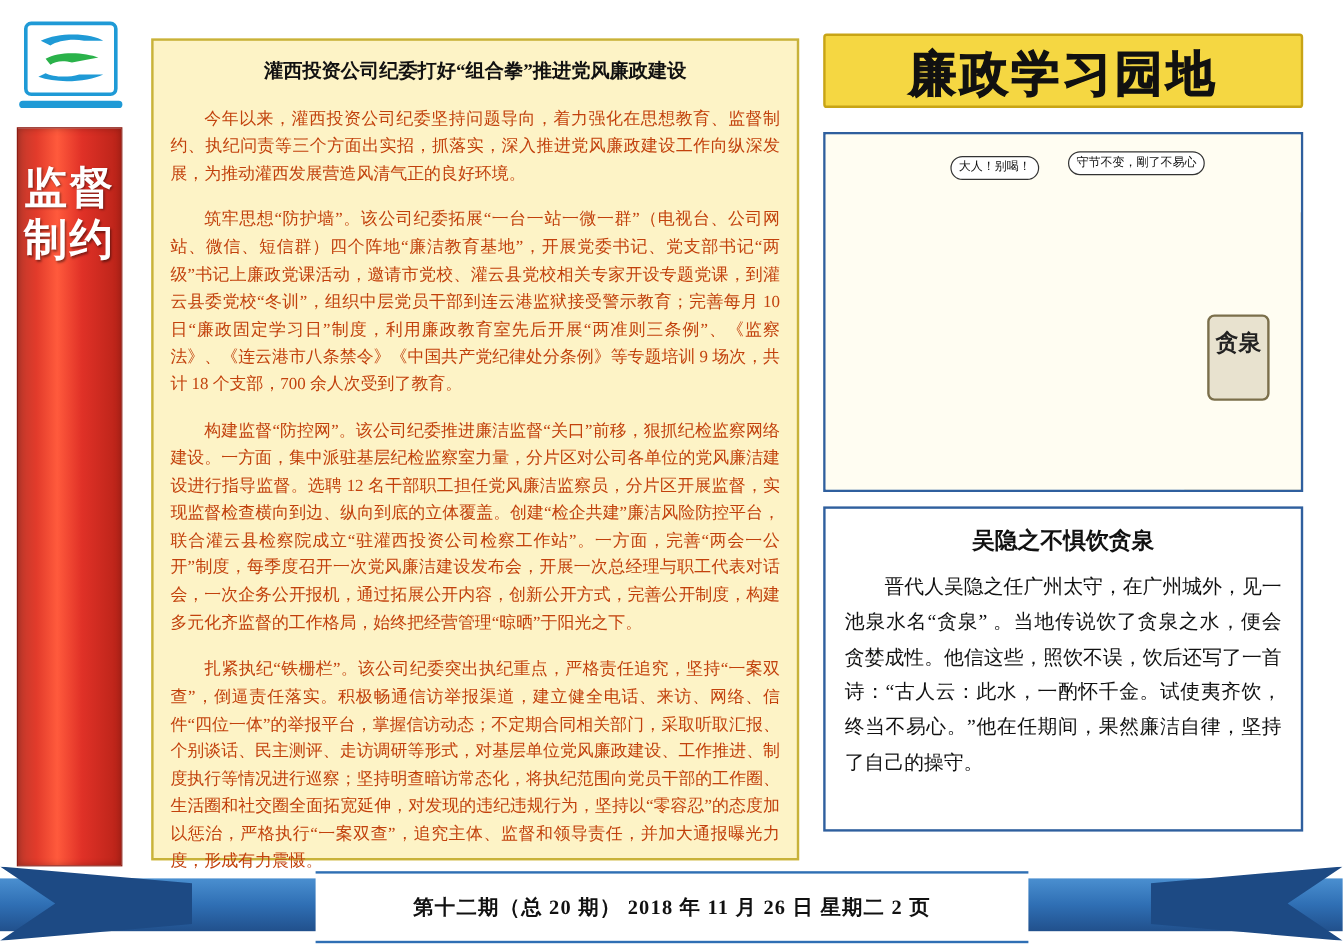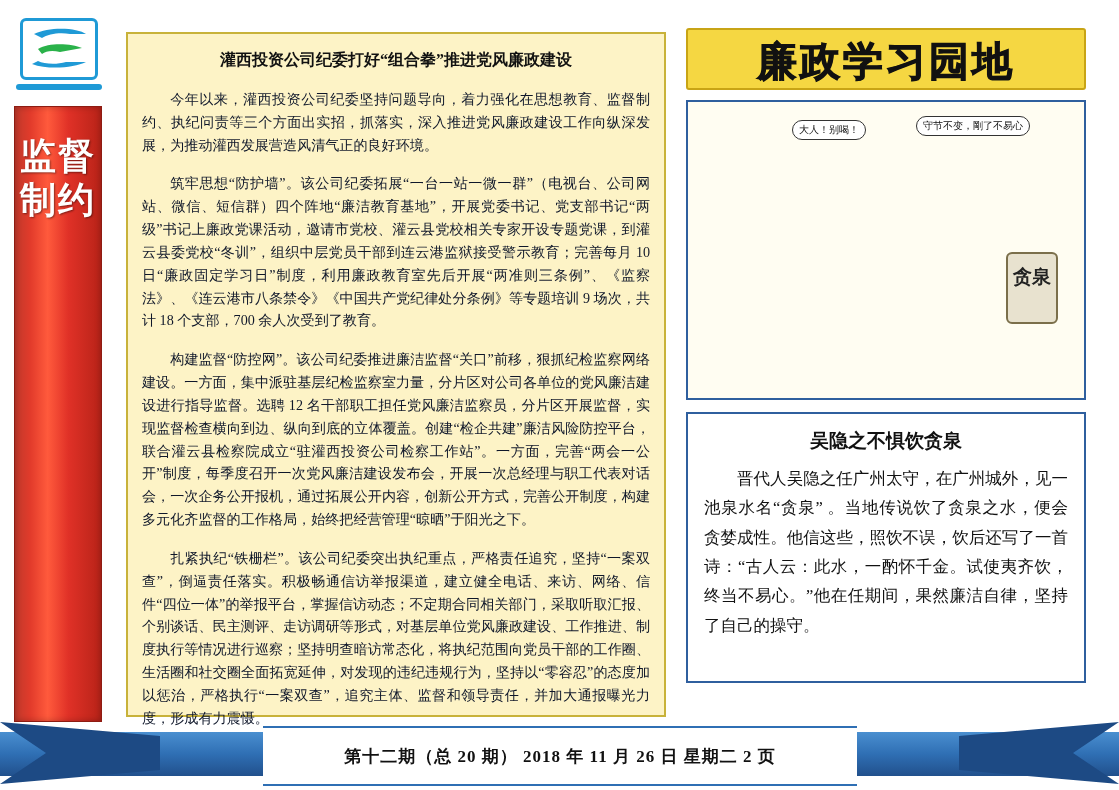--- a/index.html
+++ b/index.html
@@ -107,42 +107,42 @@
     font-weight: bold;
     color: #111;
     line-height: 1.5;
     margin: 4px 0 6px 0;
     font-family: "Liberation Serif", "DejaVu Serif", serif;
   }
   #article-body p {
     margin: 16px 0 0 0;
     font-size: 14.1px;
     line-height: 1.62;
-    color: #0f172a;
+    color: #c2410c;
     text-indent: 2em;
     text-align: justify;
     font-family: "Liberation Serif", "DejaVu Serif", serif;
   }
 
   
   #right-col {
     position: absolute;
     left: 686px;
     top: 28px;
     width: 410px;
   }
   #garden-header {
     position: relative;
     width: 400px;
     height: 62px;
     background: #f5d742;
     border: 2px solid #c8a415;
     box-sizing: border-box;
     border-radius: 3px;
-    margin-bottom: 10px;
+    margin-bottom: 20px;
     padding-left: 24px;
   }
   #garden-header .ghtext {
     position: absolute;
     left: 0; top: 4px;
     width: 100%;
     text-align: center;
     font-size: 40px;
     font-weight: bold;
     letter-spacing: 3px;
@@ -332,21 +332,21 @@
         <ellipse cx="262" cy="202" rx="36" ry="62" fill="#f0e6cf" stroke="#7a6a44" stroke-width="2"></ellipse>
         <path d="M226 198 q36 -16 72 0 l0 10 q-36 -14 -72 0 Z" fill="#6b4f2a"></path>
         <circle cx="260" cy="128" r="22" fill="#f3dcc2" stroke="#6b5436" stroke-width="2"></circle>
         <rect x="236" y="88" width="48" height="26" rx="4" fill="#cfcfcf" stroke="#555" stroke-width="2"></rect>
         <rect x="252" y="76" width="16" height="14" rx="3" fill="#cfcfcf" stroke="#555" stroke-width="2"></rect>
         <path d="M284 160 q26 -22 28 -44" stroke="#f3dcc2" stroke-width="12" fill="none" stroke-linecap="round"></path>
         <ellipse cx="300" cy="116" rx="13" ry="9" fill="#e8e2cf" stroke="#6b5436" stroke-width="2"></ellipse>
       </g>
     </svg>
     <div class="bubble" style="left:104px; top:18px;">大人！别喝！</div>
-    <div class="bubble" style="left:228px; top:14px;">守节不变，剛了不易心</div>
+    <div class="bubble" style="left:202px; top:14px;">守节不变，剛了不易心</div>
     <div class="label-stone">贪泉</div>
   </div>
 
   <div id="story">
     <div id="story-title">吴隐之不惧饮贪泉</div>
     <div id="story-body">晋代人吴隐之任广州太守，在广州城外，见一池泉水名“贪泉” 。当地传说饮了贪泉之水，便会贪婪成性。他信这些，照饮不误，饮后还写了一首诗：“古人云：此水，一酌怀千金。试使夷齐饮，终当不易心。”他在任期间，果然廉洁自律，坚持了自己的操守。</div>
   </div>
 </div>
 
 <div id="footer">

